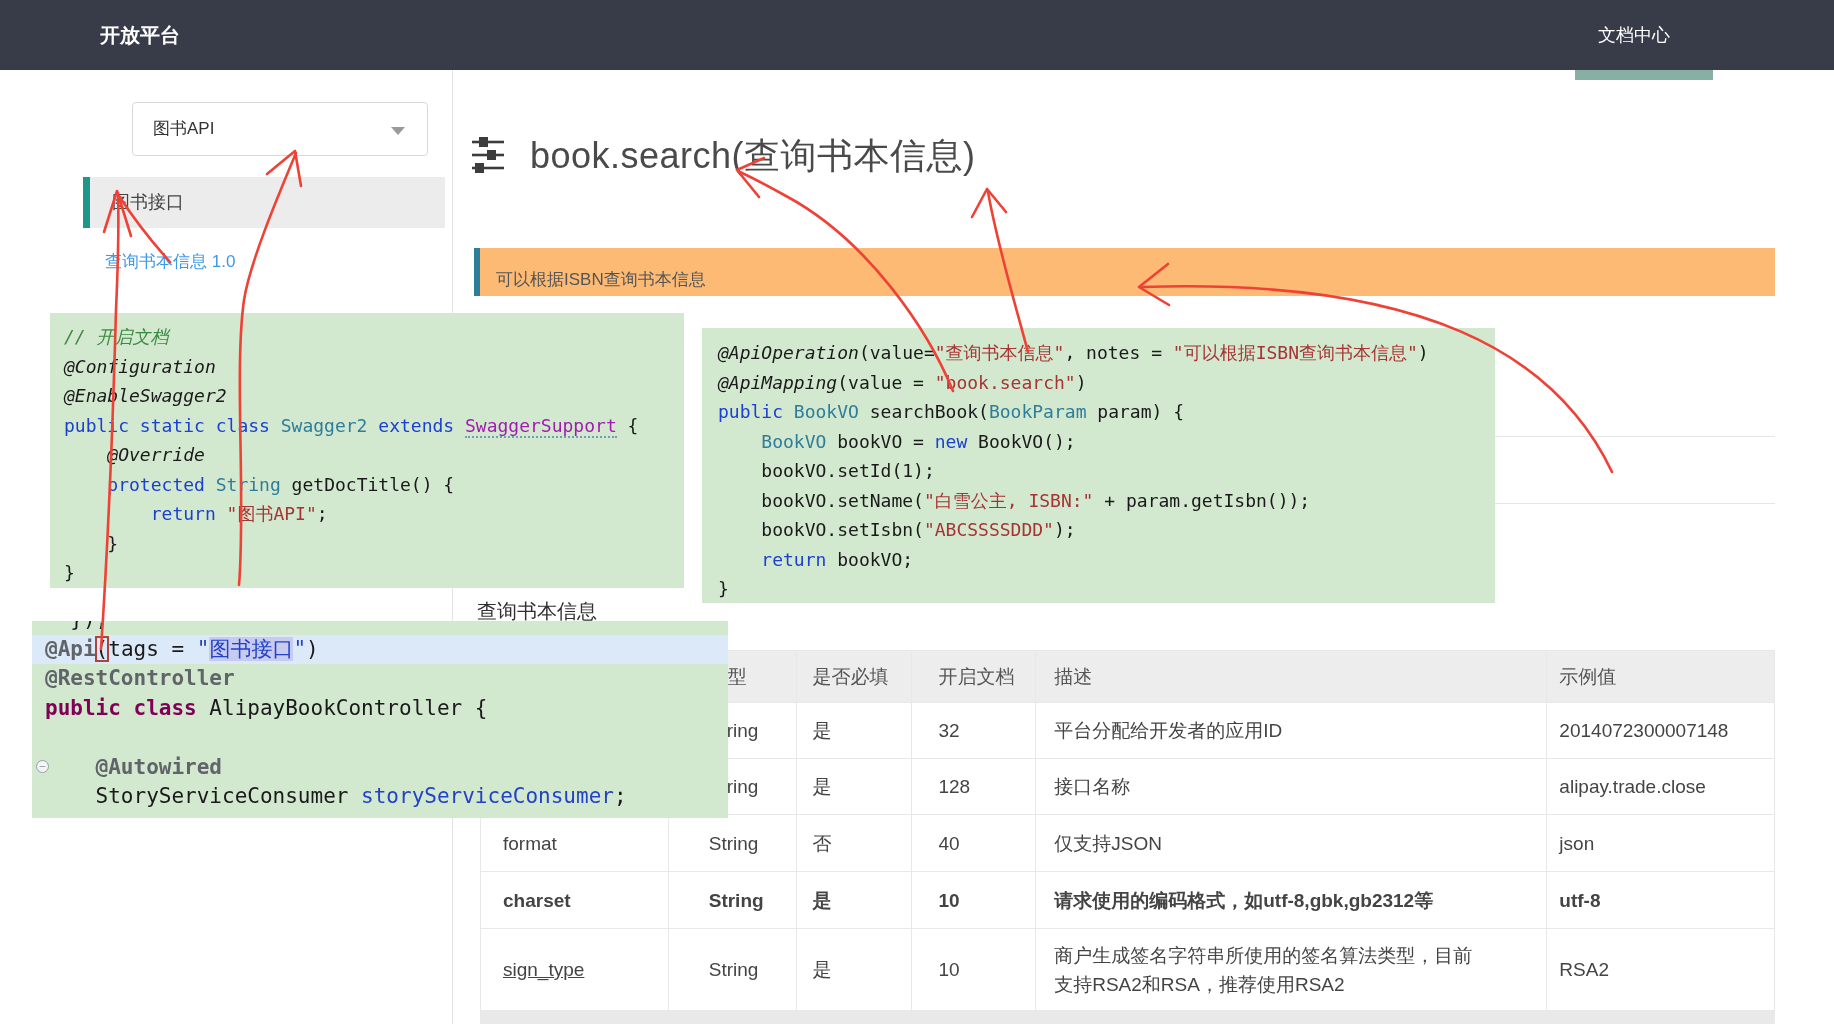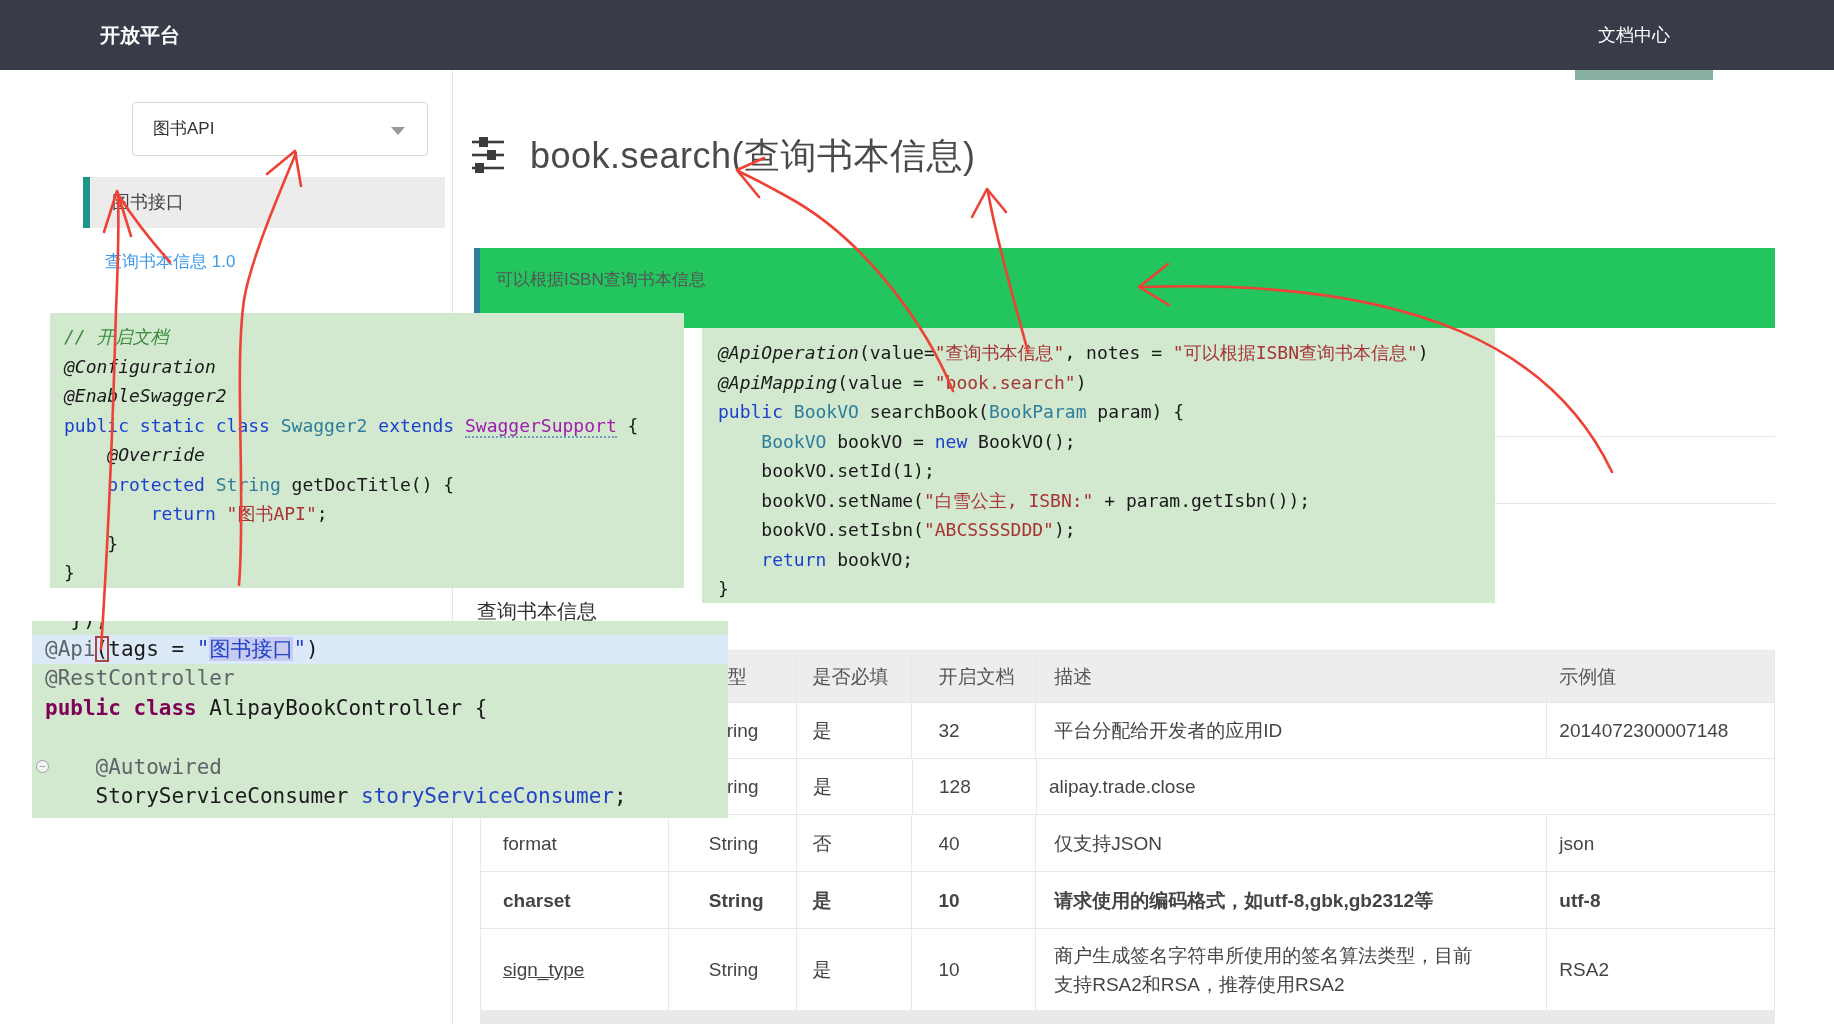--- a/index.html
+++ b/index.html
@@ -17,21 +17,21 @@
   .sidebar-divider { position:absolute; left:452px; top:70px; width:1px; height:954px; background:#e4e4e4; }
   .dropdown { position:absolute; left:132px; top:102px; width:296px; height:54px; border:1px solid #d8d8d8; border-radius:4px; background:#fff; }
   .dropdown-label { position:absolute; left:20px; top:0; height:52px; line-height:52px; font-size:17px; color:#333; }
   .dropdown-caret { position:absolute; right:22px; top:24px; width:0; height:0; border-left:7px solid transparent; border-right:7px solid transparent; border-top:8px solid #9a9a9a; }
   .side-item { position:absolute; left:83px; top:177px; width:362px; height:51px; background:#ececec; border-left:7px solid #1f968a; }
   .side-item-label { position:absolute; left:22px; top:0; height:51px; line-height:51px; font-size:18px; color:#444; }
   .side-link { position:absolute; left:105px; top:250px; font-size:17px; color:#3d9ae8; }
   
   .page-title { position:absolute; left:530px; top:132px; font-size:36px; font-weight:300; color:#4a4a4a; letter-spacing:0.5px; }
   .title-icon { position:absolute; left:471px; top:136px; }
-  .info-banner { position:absolute; left:474px; top:248px; width:1301px; height:80px; background:#22c55e; border-left:6px solid #2d7e9b; }
+  .info-banner { position:absolute; left:474px; top:248px; width:1301px; height:48px; background:#fdba74; border-left:6px solid #2d7e9b; }
   .info-banner-text { position:absolute; left:16px; top:0; height:64px; line-height:64px; font-size:17px; color:#555; }
   .faint-line { position:absolute; height:1px; background:#e6e6e6; }
   .section-heading { position:absolute; left:477px; top:598px; font-size:20px; color:#2f2f2f; }
   
   .ptable { position:absolute; left:480px; top:650px; width:1295px; border-left:1px solid #e8e8e8; border-right:1px solid #e8e8e8; border-top:1px solid #e8e8e8; }
   .trow { display:flex; border-bottom:1px solid #e8e8e8; align-items:center; }
   .trow.head { background:#ededed; }
   .tcell { height:100%; display:flex; align-items:center; font-size:19px; color:#444; border-right:1px solid #e8e8e8; white-space:pre-line; line-height:29px; }
   .tcell:last-child { border-right:none; }
   .trow.head .tcell { color:#555; }
@@ -39,21 +39,21 @@
   
   .codeblock { position:absolute; background:#d2e8cf; overflow:hidden; font-family:"DejaVu Sans Mono","Liberation Mono",monospace; white-space:pre; }
   .cline { display:block; }
   .c-pl  { color:#1a1a1a; }
   .c-com { color:#3c8a40;font-style:italic; }
   .c-kw  { color:#1b41cf; }
   .c-cls { color:#2e7d9b; }
   .c-clsu{ color:#a21caf; border-bottom:2px dotted #6f9fb5; }
   .c-str { color:#a73434; }
   .c-ann { color:#1a1a1a; font-style:italic; }
-  .e-gray{ color:#606468; }
+  .e-gray{ color:#606468;font-weight:bold; }
   .e-kw  { color:#7f0055; font-weight:bold; }
   .e-blue{ color:#2243c8; }
   .e-sel { color:#2243c8; background:#c7cbef; }
   .e-pbox{ color:#1a1a1a; outline:2px solid #a8453d; outline-offset:-1px; }
   .cline.hl { background:#dbe9f8; }
   .fold-icon { position:absolute; left:4px; top:139px; width:13px; height:13px; border:1px solid #9aa0a8; border-radius:50%; color:#9aa0a8; font-size:11px; line-height:11px; text-align:center; background:#f4f6f4; font-family:"DejaVu Sans Mono",monospace; }
   
   #arrows { position:absolute; left:0; top:0; z-index:30; pointer-events:none; }
   .z-low { z-index:1; } .z-mid { z-index:10; }
 </style>
@@ -117,20 +117,21 @@
         <div class="tcell" style="width: 116px; padding-left: 16px;">是</div>
         <div class="tcell" style="width: 124px; padding-left: 26px;">32</div>
         <div class="tcell" style="width: 512px; padding-left: 18px;">平台分配给开发者的应用ID</div>
         <div class="tcell" style="width: 227px; padding-left: 12px;">2014072300007148</div>
       </div>
       <div class="trow" style="height: 56px;">
         <div class="tcell" style="width: 188px; padding-left: 22px;"></div>
         <div class="tcell" style="width: 128px; padding-left: 40px;">String</div>
         <div class="tcell" style="width: 116px; padding-left: 16px;">是</div>
         <div class="tcell" style="width: 124px; padding-left: 26px;">128</div>
+        <div class="tcell" style="width: 512px; padding-left: 18px;">接口名称</div>
         <div class="tcell" style="width: 227px; padding-left: 12px;">alipay.trade.close</div>
       </div>
       <div class="trow" style="height: 57px;">
         <div class="tcell" style="width: 188px; padding-left: 22px;">format</div>
         <div class="tcell" style="width: 128px; padding-left: 40px;">String</div>
         <div class="tcell" style="width: 116px; padding-left: 16px;">否</div>
         <div class="tcell" style="width: 124px; padding-left: 26px;">40</div>
         <div class="tcell" style="width: 512px; padding-left: 18px;">仅支持JSON</div>
         <div class="tcell" style="width: 227px; padding-left: 12px;">json</div>
       </div>

